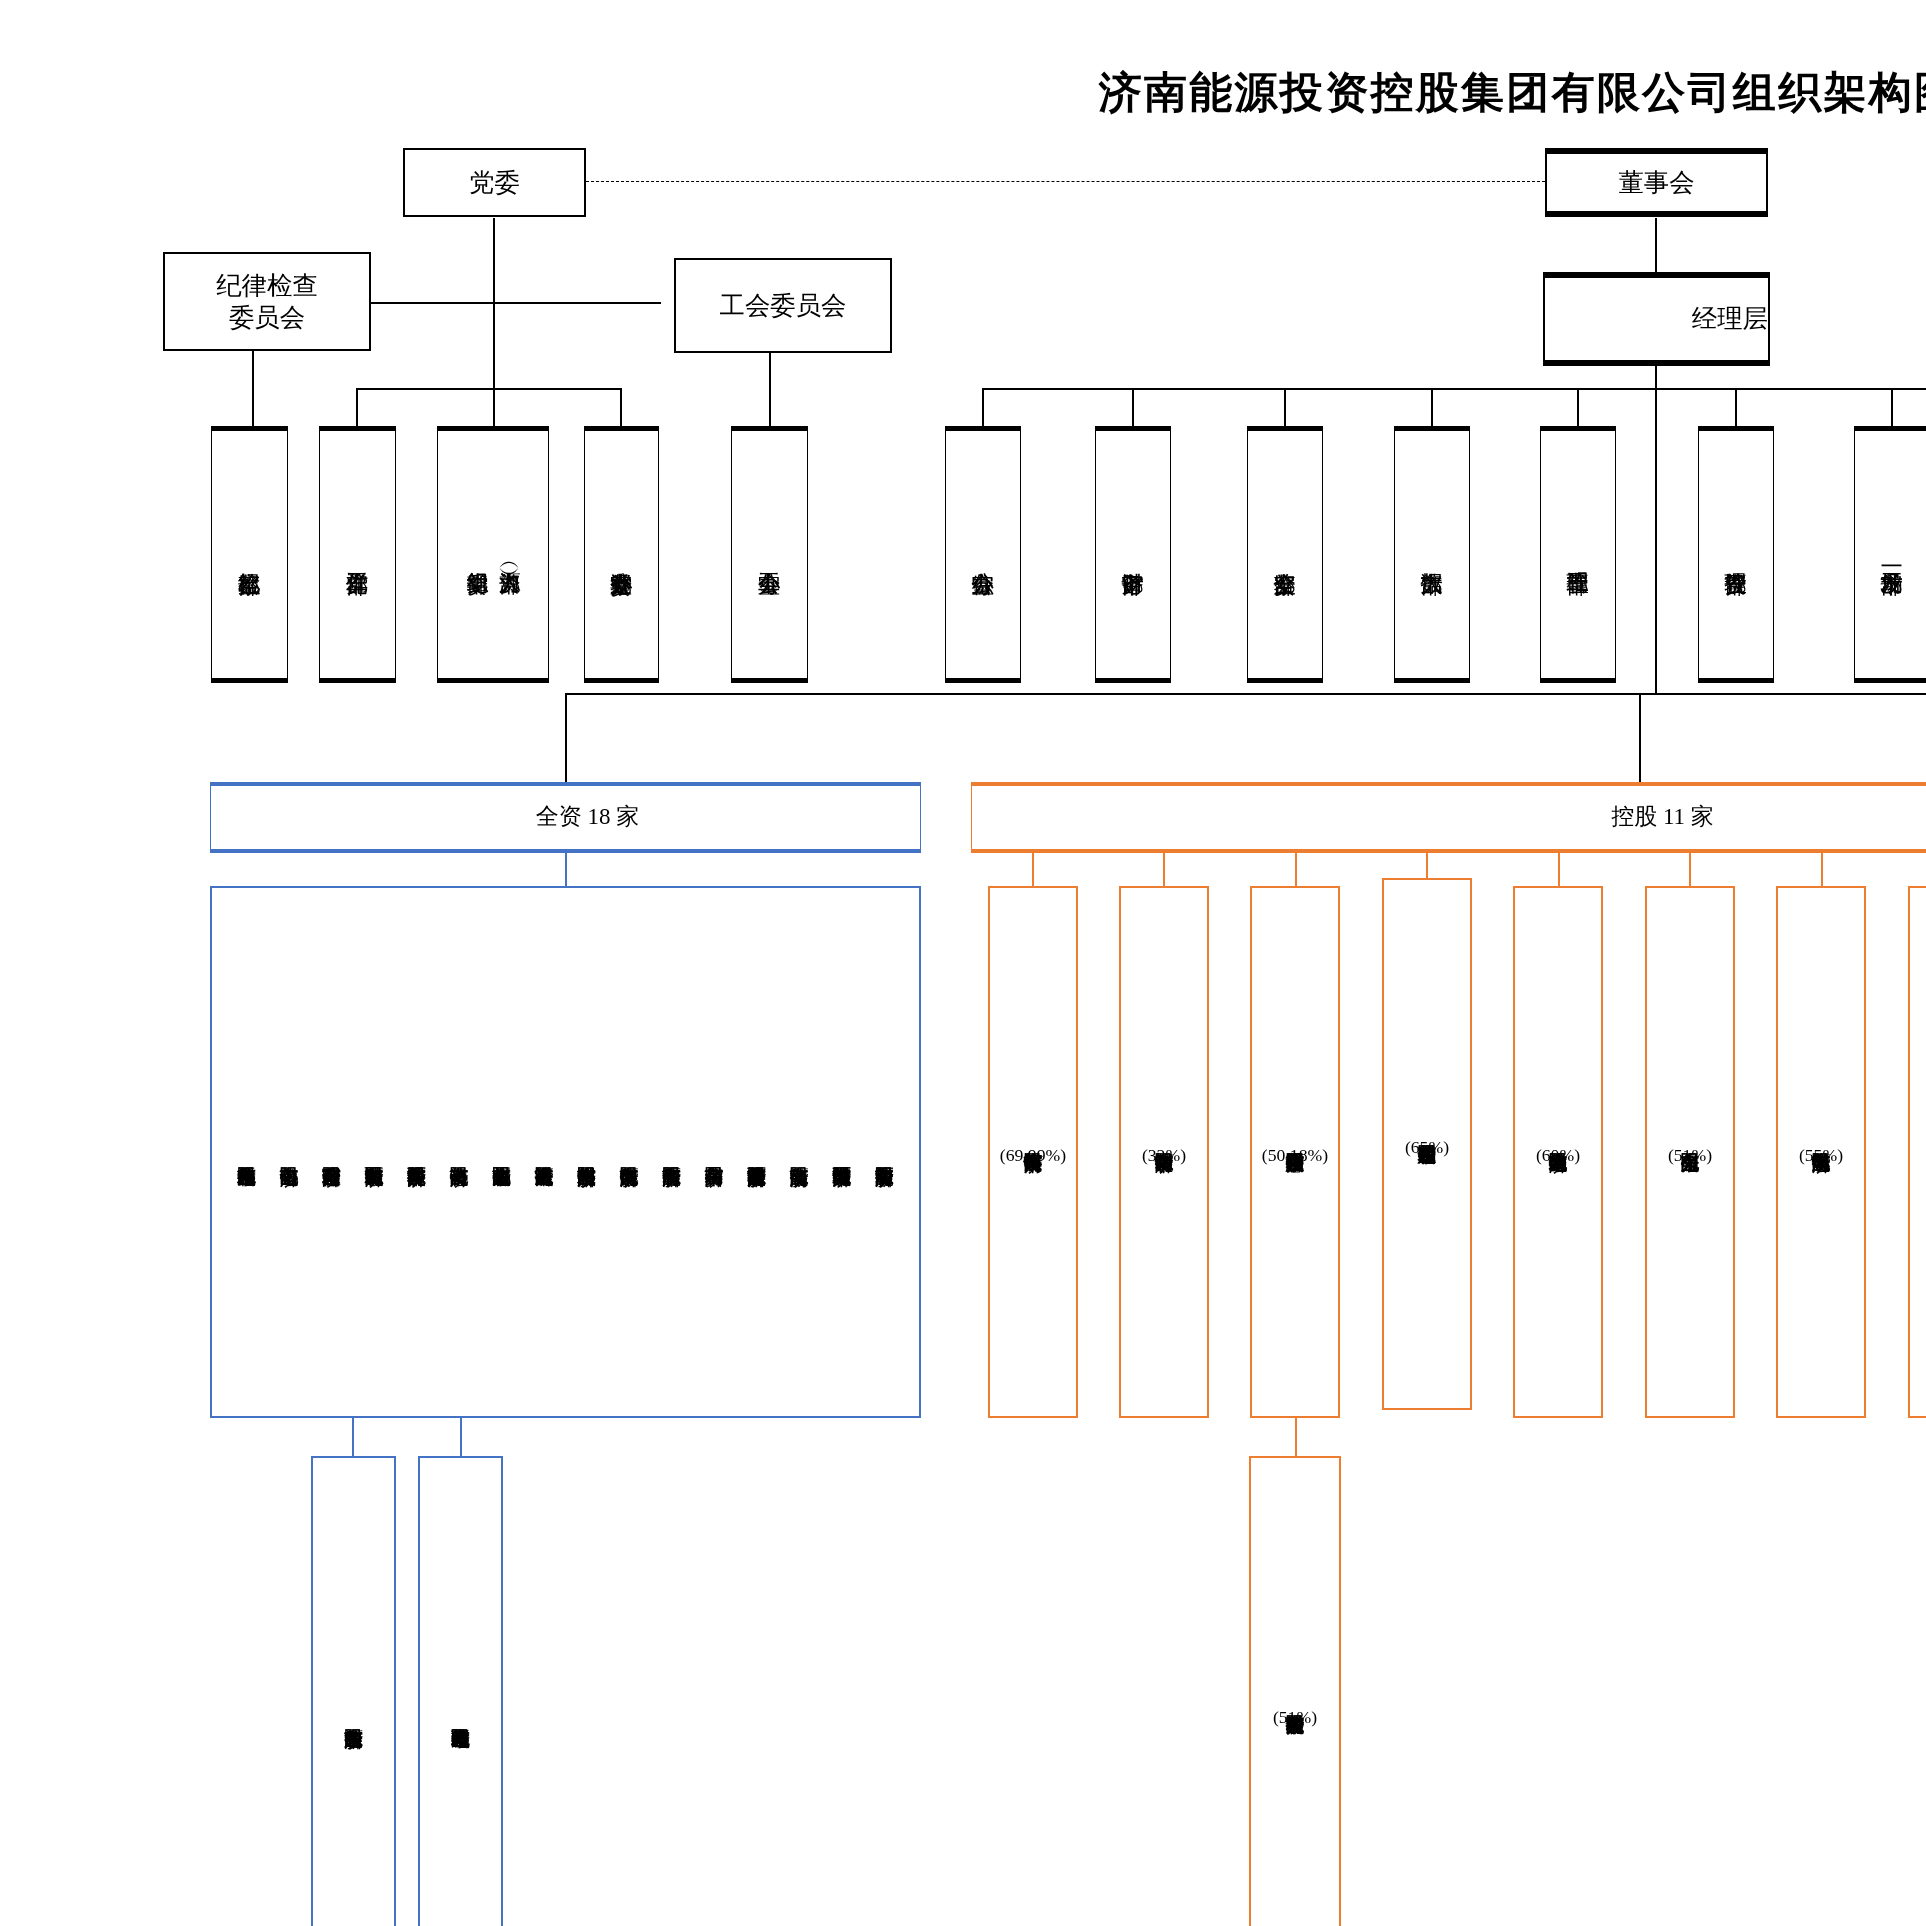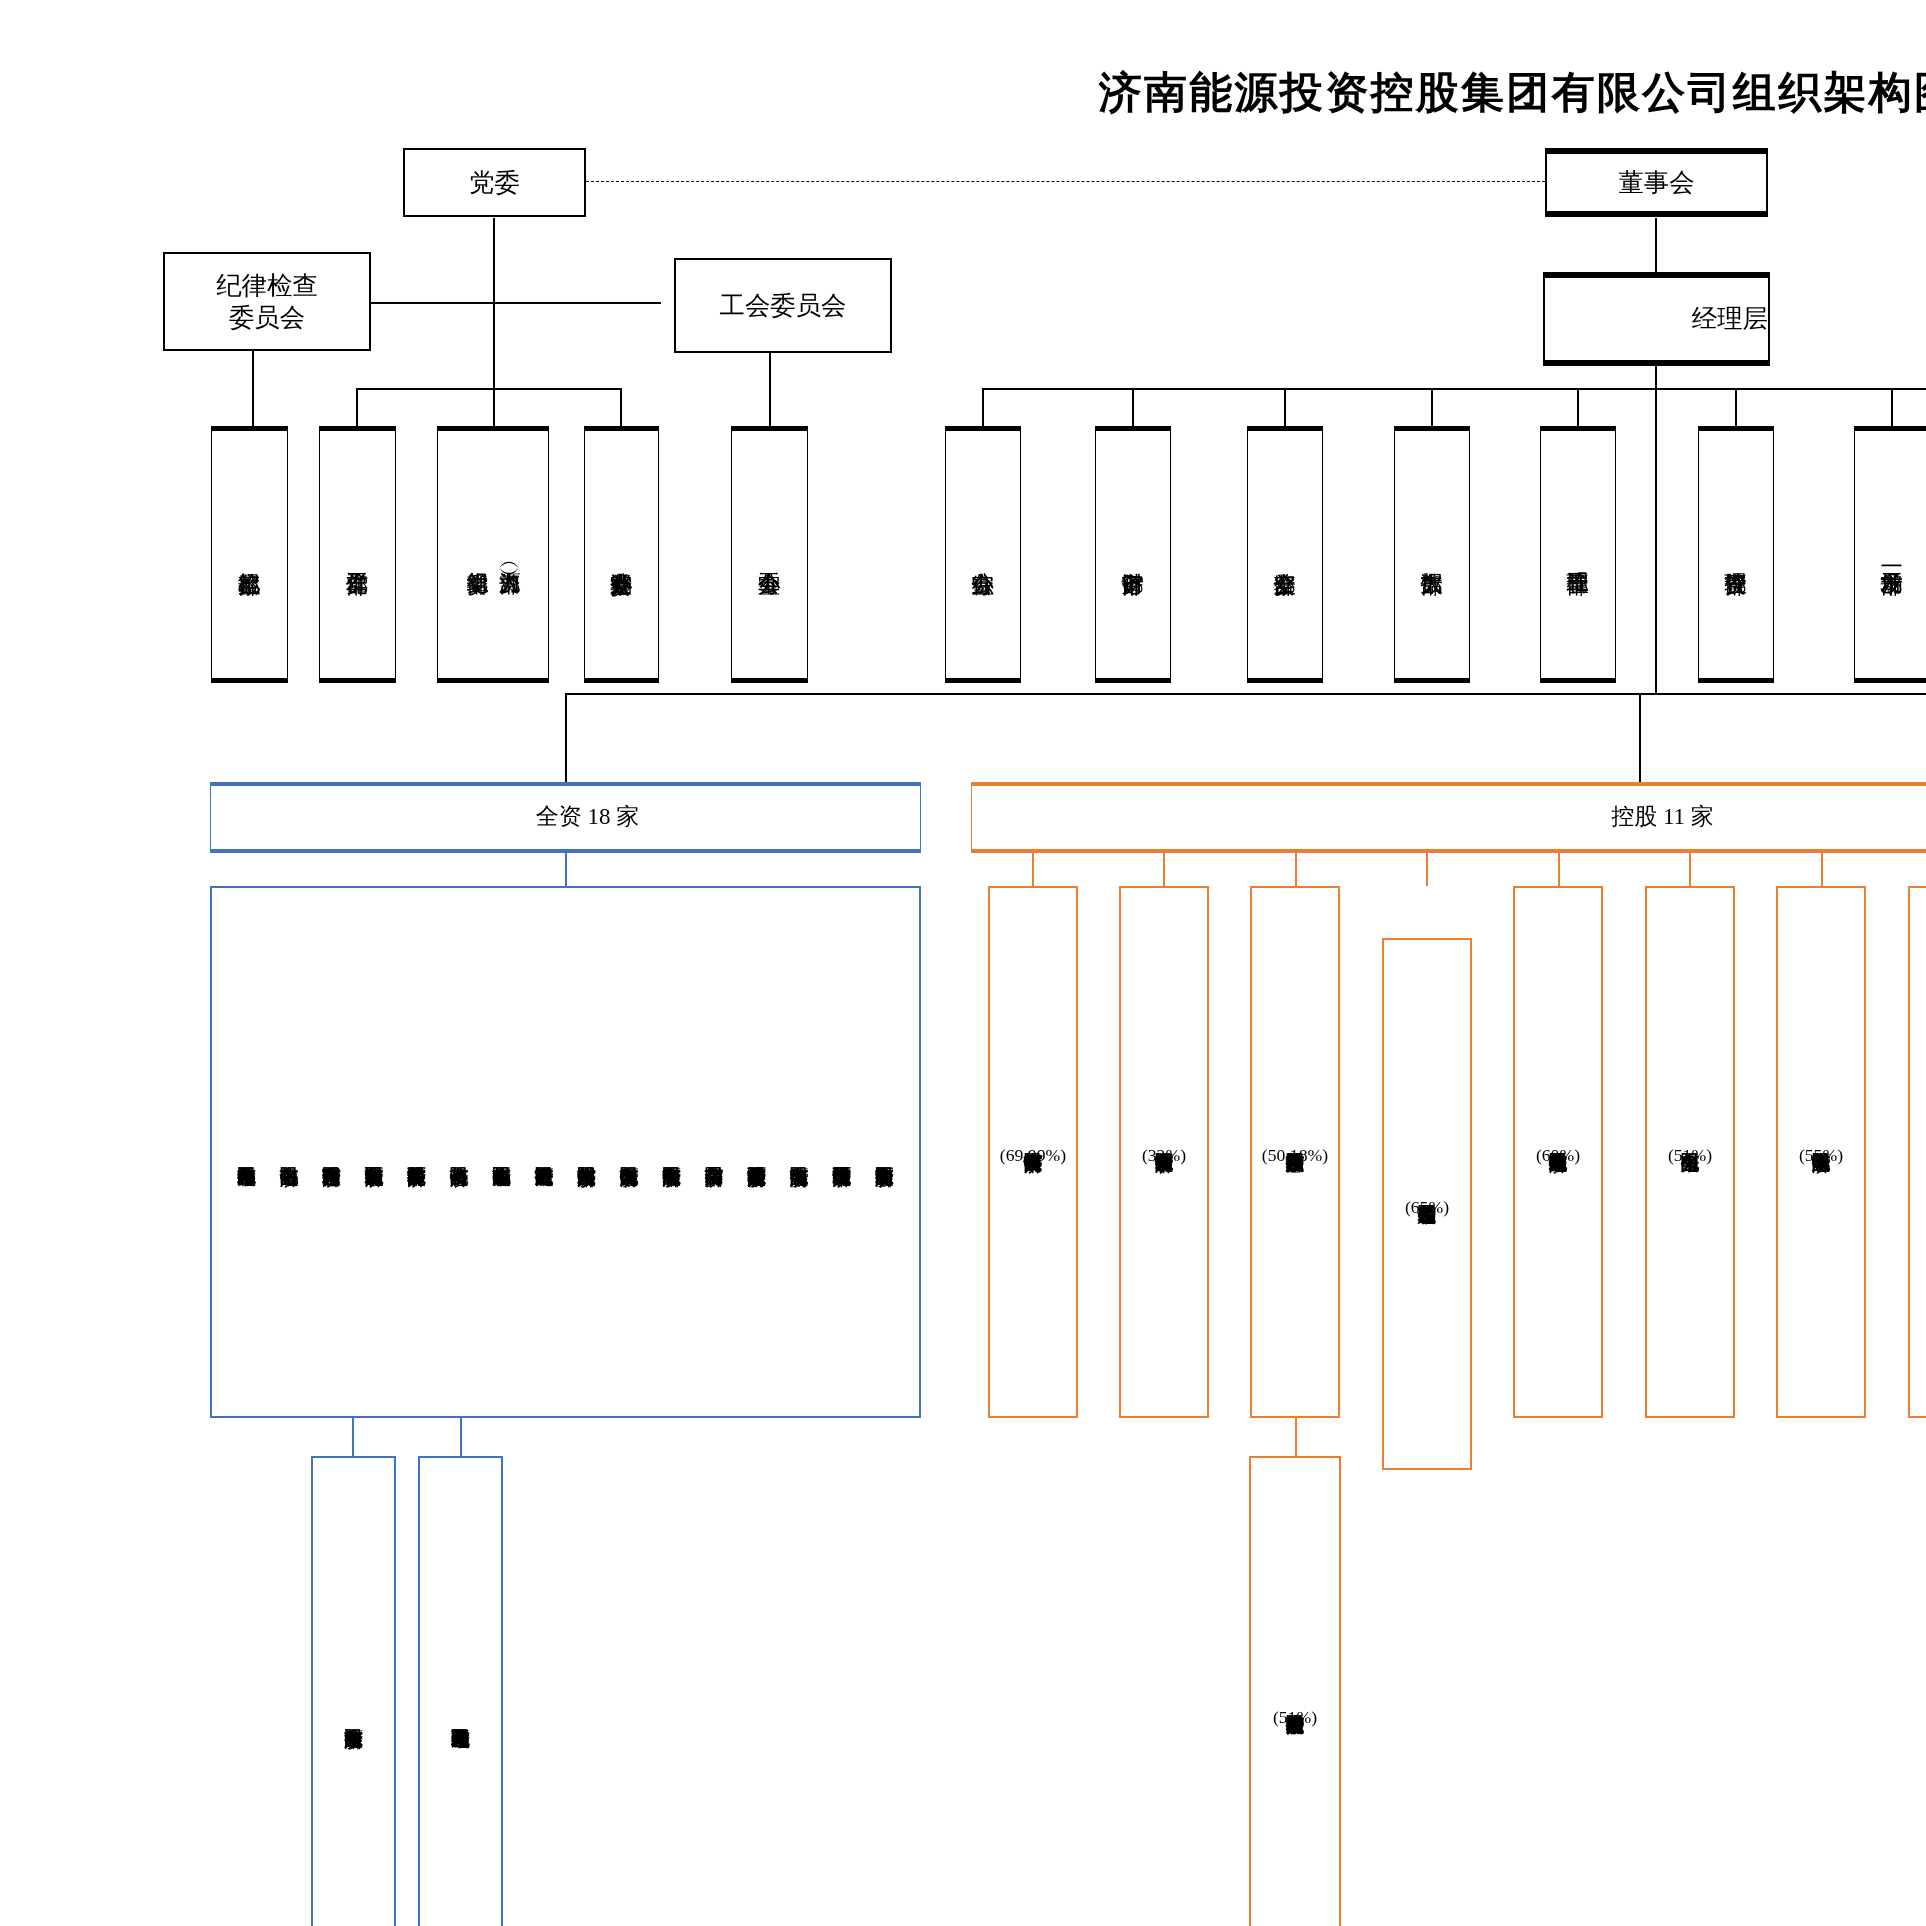--- a/index.html
+++ b/index.html
@@ -167,21 +167,21 @@
     <span class="pct">(69.99%)</span>
   </div>
   <div class="cbox orange" style="left:1119px;top:886px;width:90px;height:532px;">
     <span class="cname">济南市和钢能源有限公司</span>
     <span class="pct">(32%)</span>
   </div>
   <div class="cbox orange" style="left:1250px;top:886px;width:90px;height:532px;">
     <span class="cname">山东和同信息科技股份有限公司</span>
     <span class="pct">(50.18%)</span>
   </div>
-  <div class="cbox orange" style="left:1382px;top:938px;width:90px;height:532px;">
+  <div class="cbox orange" style="left:1382px;top:878px;width:90px;height:532px;">
     <span class="cname">山东和易达建设管理有限公司</span>
     <span class="pct">(65%)</span>
   </div>
   <div class="cbox orange" style="left:1513px;top:886px;width:90px;height:532px;justify-content:center;">
     <span class="cname">济南玉泉生物发电有限公司</span>
     <span class="pct">(60%)</span>
   </div>
   <div class="cbox orange" style="left:1645px;top:886px;width:90px;height:532px;">
     <span class="cname">山东阳光电力有限公司</span>
     <span class="pct">(51%)</span>

